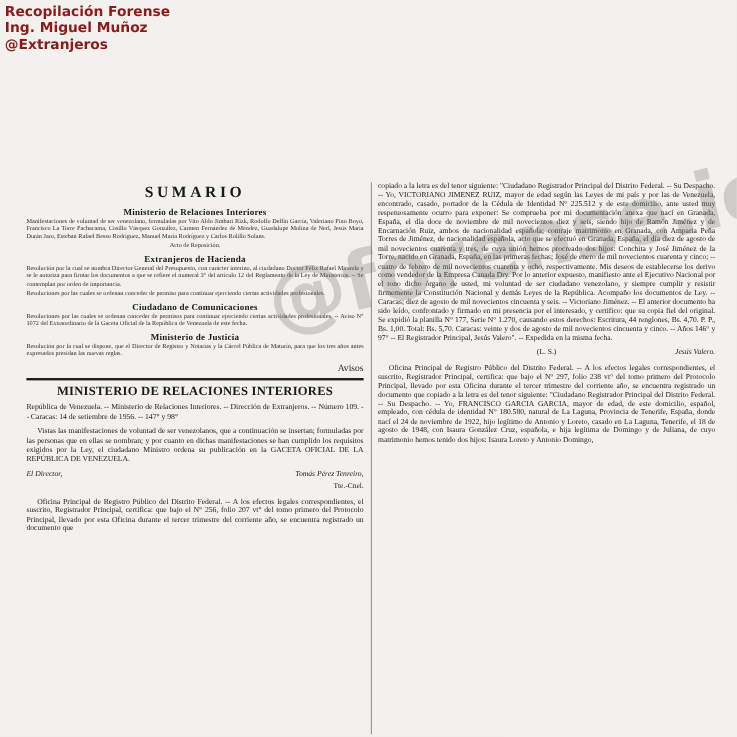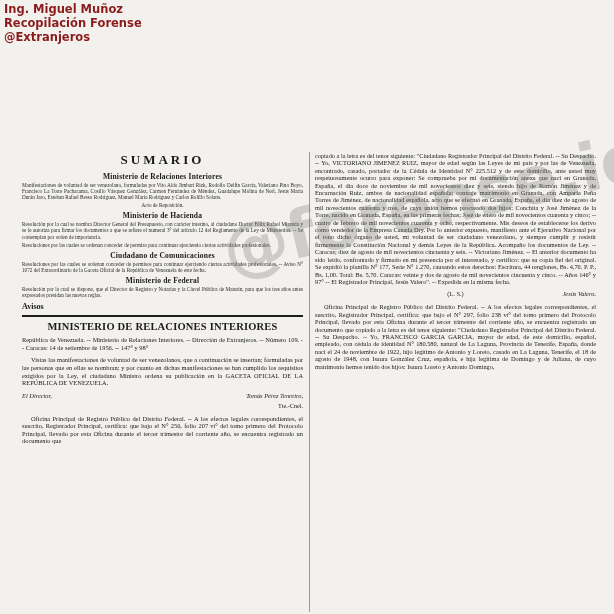--- a/index.html
+++ b/index.html
@@ -87,21 +87,21 @@
   .ministry{
     text-align:center;font-weight:bold;font-size:7.5px;
     margin:3px 0 1px 0;letter-spacing:.2px;
   }
   .blurb{
     font-size:5.2px;line-height:6.1px;text-align:justify;
     margin:0 0 2px 0;color:#2b2b2b;
     font-family:"Liberation Serif", serif;
   }
   .avisos{
-    text-align:left;font-weight:bold;font-size:8px;margin:4px 0 3px 0;
+    text-align:right;font-weight:normal;font-size:8px;margin:4px 0 3px 0;
   }
   .hr-dark{height:2px;background:#1d1d1d;margin:4px 0 4px 0;}
   .section-head{
     font-weight:bold;font-size:10.5px;text-align:center;margin:2px 0 4px 0;
     letter-spacing:.2px;
   }
   .body-text{
     font-size:6.4px;line-height:7.6px;text-align:justify;
     margin:0 0 5px 0;
   }
@@ -126,35 +126,35 @@
     <div class="col left">
       <div class="sumario-title">SUMARIO</div>
 
       <div>
         <div class="ministry">Ministerio de Relaciones Interiores</div>
         <div class="blurb">Manifestaciones de voluntad de ser venezolano, formuladas por Vito Aldo Jimbari Rizk, Rodolfo Delfín García, Valeriano Pino Boyo, Francisco La Torre Pachacama, Cosillo Vásquez González, Carmen Fernández de Méndez, Guadalupe Molina de Nerl, Jesús María Durán Jaro, Esteban Rafael Besso Rodríguez, Manuel María Rodríguez y Carlos Rolillo Solans.</div>
         <div class="blurb" style="text-align:center">Acto de Reposición.</div>
       </div>
 
       <div>
-        <div class="ministry">Ministerio de Hacienda</div>
+        <div class="ministry">Extranjeros de Hacienda</div>
         <div class="blurb">Resolución por la cual se nombra Director General del Presupuesto, con carácter interino, al ciudadano Doctor Félix Rafael Miranda y se le autoriza para firmar los documentos a que se refiere el numeral 3° del artículo 12 del Reglamento de la Ley de Ministerios. -- Se contemplan por orden de importancia.</div>
       </div>
 
       <div>
         <div class="blurb">Resoluciones por las cuales se ordenan conceder de permiso para continuar ejerciendo ciertas actividades profesionales.</div>
       </div>
 
       <div>
         <div class="ministry">Ciudadano de Comunicaciones</div>
         <div class="blurb">Resoluciones por las cuales se ordenan conceder de permisos para continuar ejerciendo ciertas actividades profesionales. -- Aviso N° 1072 del Extraordinario de la Gaceta Oficial de la República de Venezuela de este fecha.</div>
       </div>
 
       <div>
-        <div class="ministry">Ministerio de Federal</div>
+        <div class="ministry">Ministerio de Justicia</div>
         <div class="blurb">Resolución por la cual se dispone, que el Director de Registro y Notarías y la Cárcel Pública de Maturín, para que los tres años antes expresados presidan las nuevas reglas.</div>
       </div>
 
       <div class="avisos">Avisos</div>
       <div class="hr-dark"></div>
 
       <div class="section-head">MINISTERIO DE RELACIONES INTERIORES</div>
 
       <div class="body-text">República de Venezuela. -- Ministerio de Relaciones Interiores. -- Dirección de Extranjeros. -- Número 109. -- Caracas: 14 de setiembre de 1956. -- 147° y 98°</div>
       <div class="body-text ind">Vistas las manifestaciones de voluntad de ser venezolanos, que a continuación se insertan; formuladas por las personas que en ellas se nombran; y por cuanto en dichas manifestaciones se han cumplido los requisitos exigidos por la Ley, el ciudadano Ministro ordena su publicación en la GACETA OFICIAL DE LA REPÚBLICA DE VENEZUELA.</div>
@@ -170,20 +170,20 @@
 
     <div class="col right-col">
       <div class="body-text">copiado a la letra es del tenor siguiente: "Ciudadano Registrador Principal del Distrito Federal. -- Su Despacho. -- Yo, VICTORIANO JIMENEZ RUIZ, mayor de edad según las Leyes de mi país y por las de Venezuela, encontrado, casado, portador de la Cédula de Identidad N° 225.512 y de este domicilio, ante usted muy respetuosamente ocurro para exponer: Se comprueba por mi documentación anexa que nací en Granada, España, el día doce de noviembre de mil novecientos diez y seis, siendo hijo de Ramón Jiménez y de Encarnación Ruiz, ambos de nacionalidad española; contraje matrimonio en Granada, con Amparia Peña Torres de Jiménez, de nacionalidad española, acto que se efectuó en Granada, España, el día diez de agosto de mil novecientos cuarenta y tres, de cuya unión hemos procreado dos hijos: Conchita y José Jiménez de la Torre, nacido en Granada, España, en las primeras fechas; José de enero de mil novecientos cuarenta y cinco; -- cuatro de febrero de mil novecientos cuarenta y ocho, respectivamente. Mis deseos de establecerse los derivo como vendedor de la Empresa Canada Dry. Por lo anterior expuesto, manifiesto ante el Ejecutivo Nacional por el tono dicho órgano de usted, mi voluntad de ser ciudadano venezolano, y siempre cumplir y resistir firmemente la Constitución Nacional y demás Leyes de la República. Acompaño los documentos de Ley. -- Caracas; diez de agosto de mil novecientos cincuenta y seis. -- Victoriano Jiménez. -- El anterior documento ha sido leído, confrontado y firmado en mi presencia por el interesado, y certifico: que su copia fiel del original. Se expidió la planilla N° 177, Serie N° 1.270, causando estos derechos: Escritura, 44 renglones, Bs. 4,70. P. P., Bs. 1,00. Total: Bs. 5,70. Caracas: veinte y dos de agosto de mil novecientos cincuenta y cinco. -- Años 146° y 97° -- El Registrador Principal, Jesús Valero". -- Expedida en la misma fecha.</div>
       <div class="smallcenter">(L. S.)</div>
       <div style="text-align:right;font-size:6.4px;font-style:italic;margin-top:-10px">Jesús Valero.</div>
       <div class="body-text ind" style="margin-top:6px">Oficina Principal de Registro Público del Distrito Federal. -- A los efectos legales correspondientes, el suscrito, Registrador Principal, certifica: que bajo el N° 297, folio 238 vt° del tomo primero del Protocolo Principal, llevado por esta Oficina durante el tercer trimestre del corriente año, se encuentra registrado un documento que copiado a la letra es del tenor siguiente: "Ciudadano Registrador Principal del Distrito Federal. -- Su Despacho. -- Yo, FRANCISCO GARCIA GARCIA, mayor de edad, de este domicilio, español, empleado, con cédula de identidad N° 180.580, natural de La Laguna, Provincia de Tenerife, España, donde nací el 24 de noviembre de 1922, hijo legítimo de Antonio y Loreto, casado en La Laguna, Tenerife, el 18 de agosto de 1948, con Isaura González Cruz, española, e hija legítima de Domingo y de Juliana, de cuyo matrimonio hemos tenido dos hijos: Isaura Loreto y Antonio Domingo,</div>
     </div>
   </div>
 
   <div class="wm-top">
+    <div>Recopilación Forense</div>
     <div>Ing. Miguel Muñoz</div>
-    <div>Recopilación Forense</div>
     <div>@Extranjeros</div>
   </div>
 
   <div class="wm-big">@forense.io</div>
 
 </div>
 
 </body></html>

